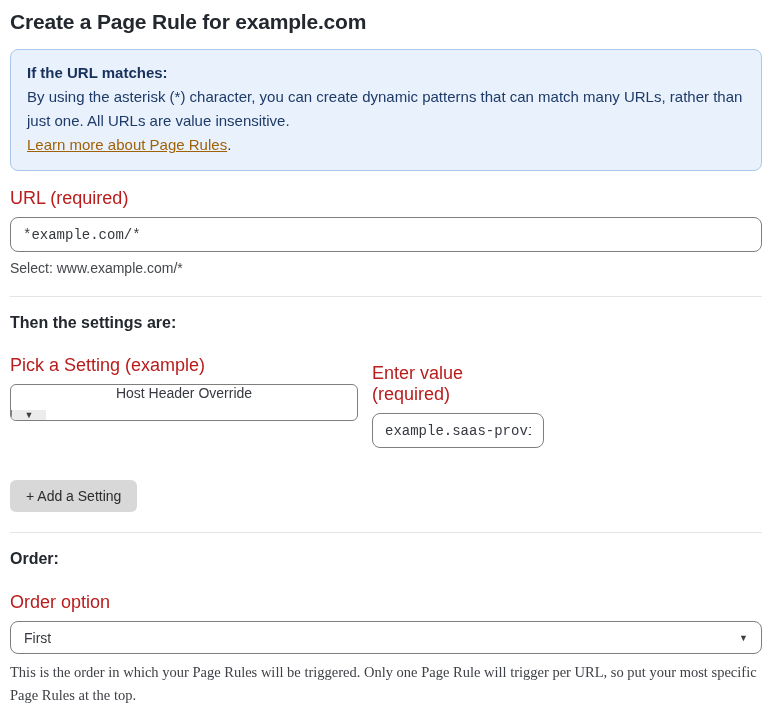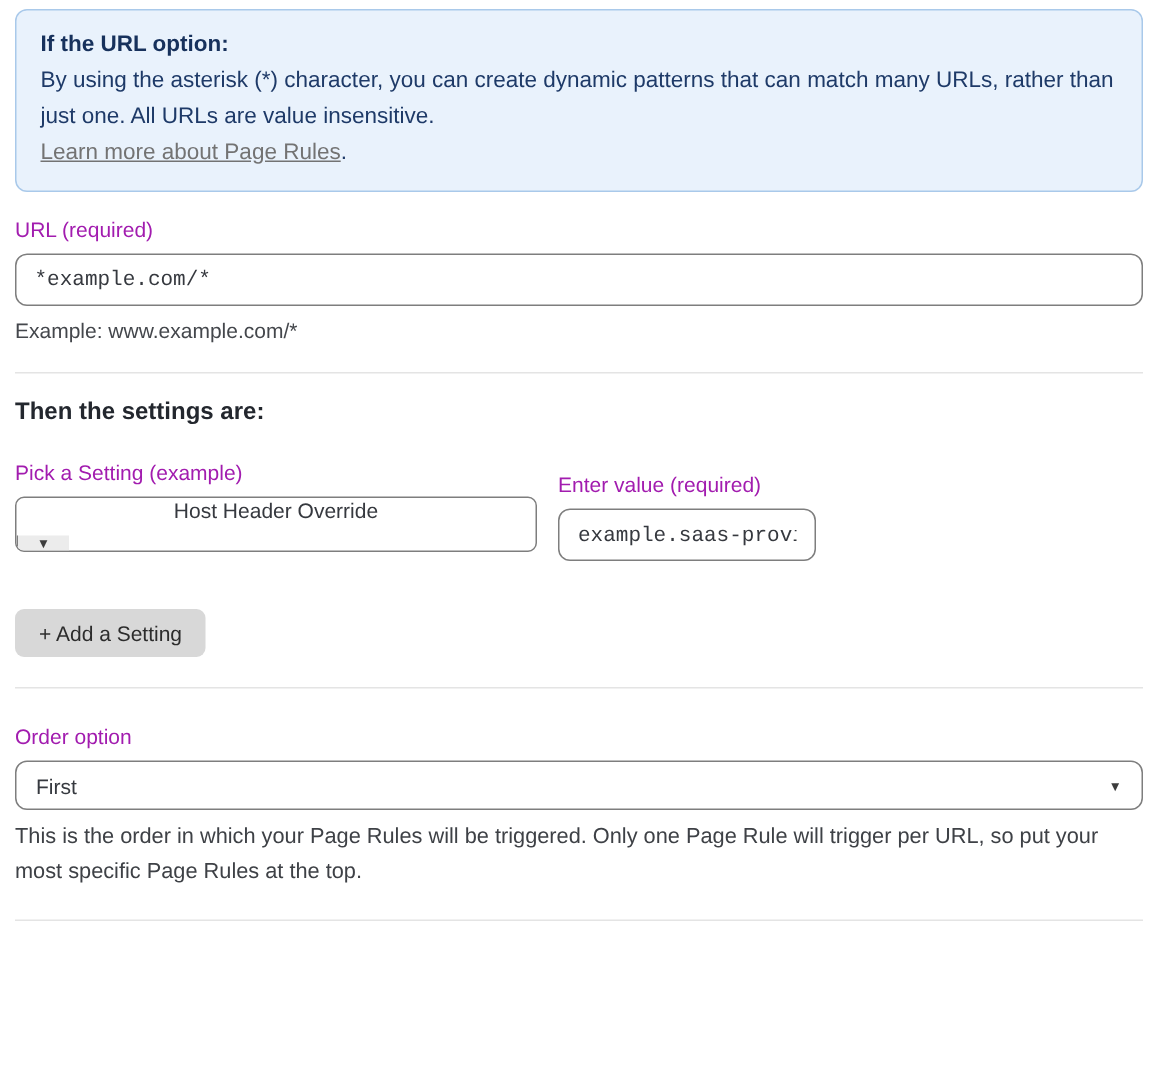--- a/index.html
+++ b/index.html
@@ -20,27 +20,27 @@
   .info-box {
     background: #e9f2fc;
     border: 1px solid #a9c9ea;
     border-radius: 8px;
     padding: 11px 16px 13px 16px;
     color: #1e3a68;
     font-size: 15px;
     line-height: 24px;
   }
   .info-heading { font-weight: bold; color: #17315c; }
-  .info-link { color: #737373; text-decoration: underline; cursor: pointer; }
+  .info-link { color: #a16207; text-decoration: underline; cursor: pointer; }
   .info-link-suffix { color: #1e3a68; }
 
   .field-label {
     display: block;
-    font-size: 14px;
-    color: #a21caf;
+    font-size: 18px;
+    color: #b91c1c;
     margin: 0 0 8px 0;
   }
   .url-group { margin-top: 17px; }
 
   .text-input {
     height: 35px;
     width: 100%;
     border: 1px solid #7e7e7e;
     border-radius: 8px;
     padding: 0 12px;
@@ -96,38 +96,40 @@
     height: 33px; padding: 12px 13px; margin-top: 8px;
     background: #fff; cursor: pointer;
   }
   .select-full .select-value { padding: 0; }
   .caret { font-size: 9px; color: #3d3d3d; }
 
   .order-desc {
     margin: 7px 0 0 0;
     font-size: 14.5px; line-height: 23px; color: #3e4146;
     max-width: 750px;
+    font-family: Liberation Serif, serif;
   }
 </style>
 </head>
 <body>
 
 <div class="page">
 
+  <h1 class="title">Create a Page Rule for example.com</h1>
 
   <div class="info-box">
-    <div class="info-heading">If the URL option:</div>
+    <div class="info-heading">If the URL matches:</div>
     <div class="info-body">By using the asterisk (*) character, you can create dynamic patterns that can match many URLs, rather than just one. All URLs are value insensitive.</div>
     <div class="info-link-line"><a class="info-link">Learn more about Page Rules</a><span class="info-link-suffix">.</span></div>
   </div>
 
   <div class="url-group">
     <label class="field-label">URL (required)</label>
     <input class="text-input" type="text" value="*example.com/*" style="">
-    <div class="helper">Example: www.example.com/*</div>
+    <div class="helper">Select: www.example.com/*</div>
   </div>
 
   <hr class="divider">
 
   <h2 class="section-heading">Then the settings are:</h2>
 
   <div class="settings-row">
     <div class="setting-col">
       <label class="field-label">Pick a Setting (example)</label>
       <div class="select-control">
@@ -138,20 +140,21 @@
     <div class="value-col">
       <label class="field-label">Enter value (required)</label>
       <input class="text-input value-input" type="text" value="example.saas-provider.com" style="">
     </div>
   </div>
 
   <button class="btn btn-gray add-btn">+ Add a Setting</button>
 
   <hr class="divider">
 
+  <h2 class="section-heading">Order:</h2>
 
   <label class="field-label order-label">Order option</label>
 
   <div class="select-full">
     <span class="select-value">First</span>
     <span class="caret">▼</span>
   </div>
 
   <p class="order-desc">This is the order in which your Page Rules will be triggered. Only one Page Rule will trigger per URL, so put your most specific Page Rules at the top.</p>
 

